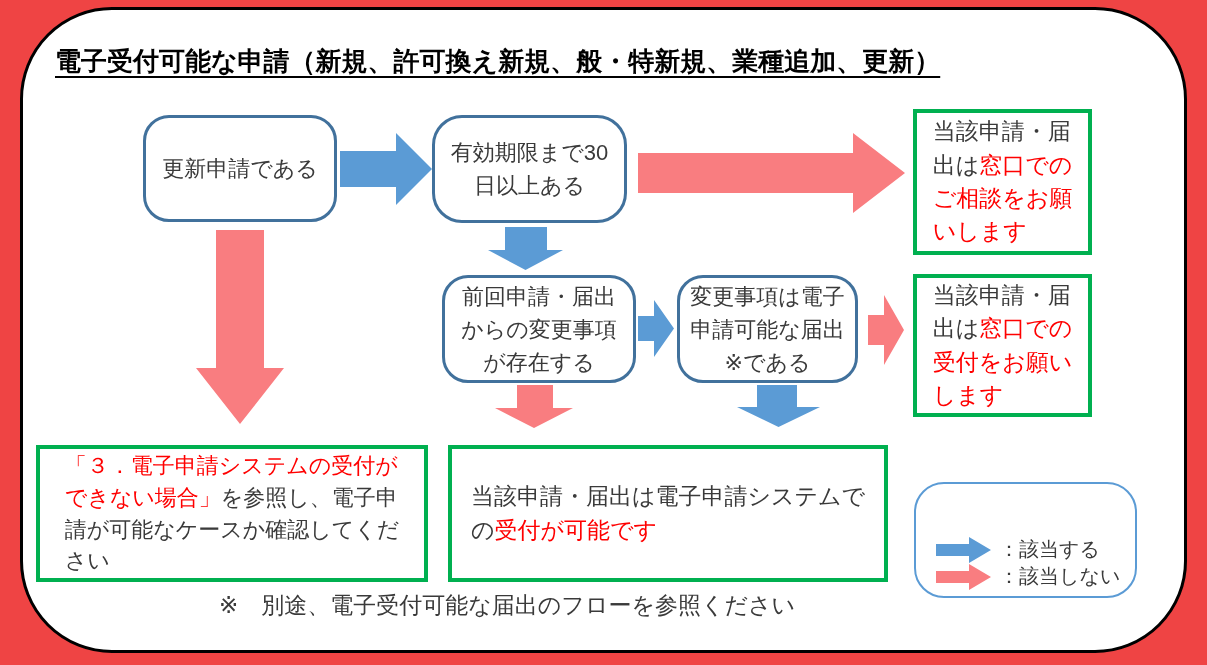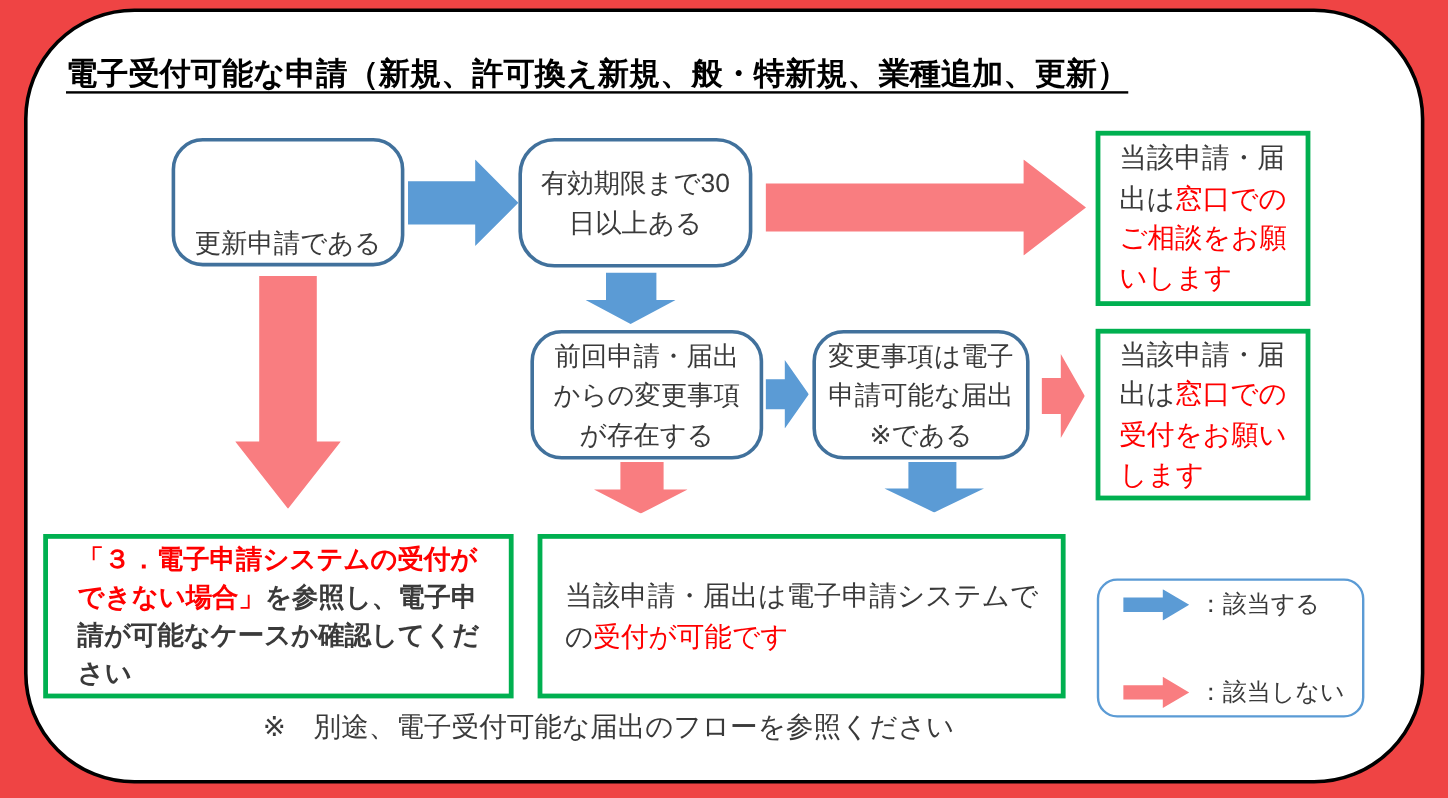--- a/index.html
+++ b/index.html
@@ -24,47 +24,47 @@
   .flow-box{position:absolute;border:3px solid var(--box-border);border-radius:26px;background:#fff;
     display:flex;align-items:center;justify-content:center;text-align:center;
     font-size:22px;line-height:1.5;white-space:pre-line;color:var(--ink);}
 
   .green-box{position:absolute;border:4px solid var(--green-border);background:#fff;
     display:flex;align-items:center;justify-content:center;
     font-size:23px;line-height:1.45;white-space:pre-line;color:var(--ink);margin-top:12px;}
   .green-box .seg{display:inline;}
   .red{color:var(--red-text);}
 
-  .box-renewal{left:143px;top:115px;width:194px;height:107px;align-items:flex-end;}
+  .box-renewal{left:143px;top:115px;width:194px;height:107px;}
   .box-expiry{left:432px;top:115px;width:195px;height:108px;border-radius:30px;}
   .box-changes{left:442px;top:275px;width:194px;height:108px;}
   .box-change-type{left:677px;top:275px;width:181px;height:108px;}
 
   .green-consult{left:913px;top:97px;width:179px;height:146px;}
   .green-counter{left:913px;top:262px;width:179px;height:143px;}
-  .green-refer{left:36px;top:433px;width:392px;height:137px;font-size:22px;line-height:1.44;font-weight:bold;}
+  .green-refer{left:36px;top:433px;width:392px;height:137px;font-size:22px;line-height:1.44;}
   .green-online{left:448px;top:433px;width:440px;height:137px;}
 
   .arrow{position:absolute;display:block;}
   .a-blue-right-1{left:340px;top:133px;}
   .a-red-long{left:638px;top:133px;}
   .a-blue-down-1{left:488px;top:227px;}
   .a-blue-right-2{left:638px;top:300px;}
   .a-red-right-small{left:868px;top:295px;}
   .a-red-down-long{left:196px;top:230px;}
   .a-red-down-2{left:495px;top:385px;}
   .a-blue-down-2{left:737px;top:385px;}
   .fill-blue{fill:var(--blue-arrow);}
   .fill-red{fill:var(--red-arrow);}
 
   .side-list{position:absolute;left:34px;top:260px;font-size:23px;line-height:38px;color:var(--ink);}
 
   .legend-box{position:absolute;left:914px;top:482px;width:223px;height:116px;
-    border:2px solid var(--blue-arrow);border-radius:17px;background:#fff;
-    display:flex;flex-direction:column;justify-content:space-between;padding:6px 0 6px 20px;}
+    border:2px solid var(--blue-arrow);border-radius:30px;background:#fff;
+    display:flex;flex-direction:column;justify-content:flex-end;padding:6px 0 6px 20px;}
   .legend-row{display:flex;align-items:center;gap:8px;}
   .legend-row span{font-size:20px;color:var(--ink);}
 
   .footnote{position:absolute;left:219px;top:590px;width:700px;text-align:left;
     font-size:23px;color:var(--ink);white-space:nowrap;}
 </style>
 </head>
 <body>
 
 <div class="stage">

